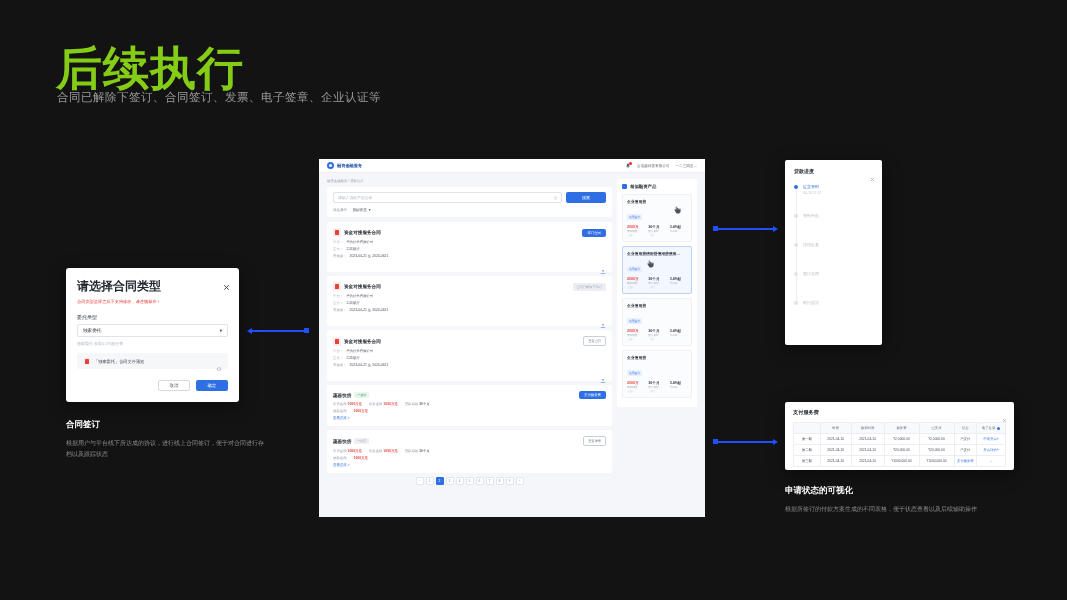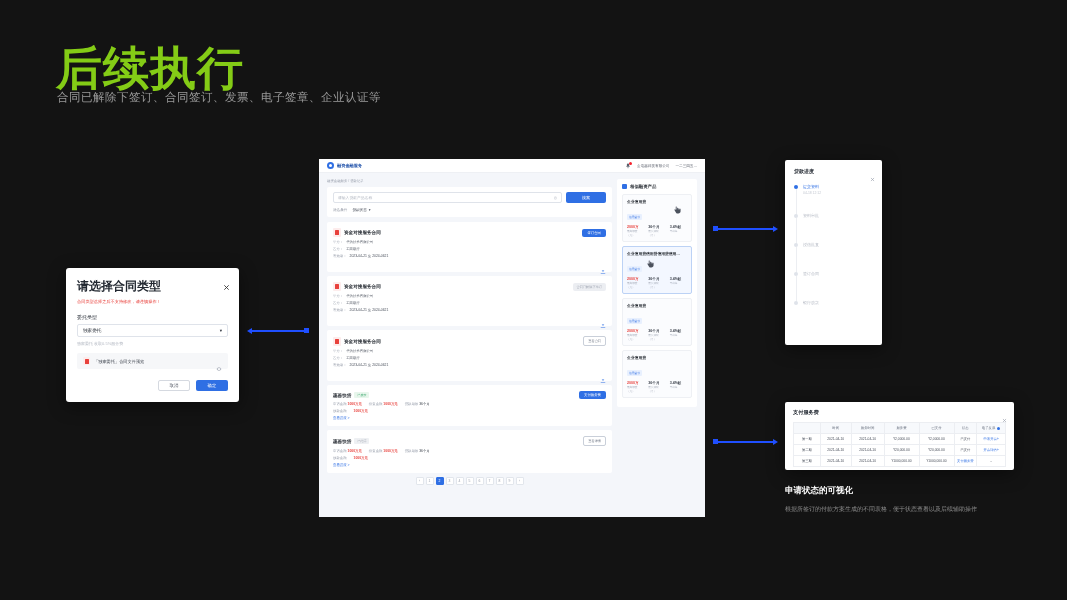--- a/index.html
+++ b/index.html
@@ -639,20 +639,24 @@
           <td>2021-04-10</td>
           <td>¥1000,000.00</td>
           <td>¥1000,000.00</td>
           <td class="blue">支付服务费</td>
           <td>-</td>
         </tr>
       </tbody>
     </table>
   </div>
 
+  <div class="cap-contract">
+    <div class="cap-title">合同签订</div>
+    <div class="cap-desc">根据用户与平台线下所达成的协议，进行线上合同签订，便于对合同进行存档以及跟踪状态</div>
+  </div>
 
 
   <div class="cap-pay">
     <div class="cap-title">申请状态的可视化</div>
     <div class="cap-desc">根据所签订的付款方案生成的不同表格，便于状态查看以及后续辅助操作</div>
   </div>
 
   <div class="conn" style="left:247px; top:326px; width:62px;">
     <span class="arrow-l" style="left:0;"></span>
     <span class="conn-line" style="left:4px; right:5px; width:53px;"></span>

